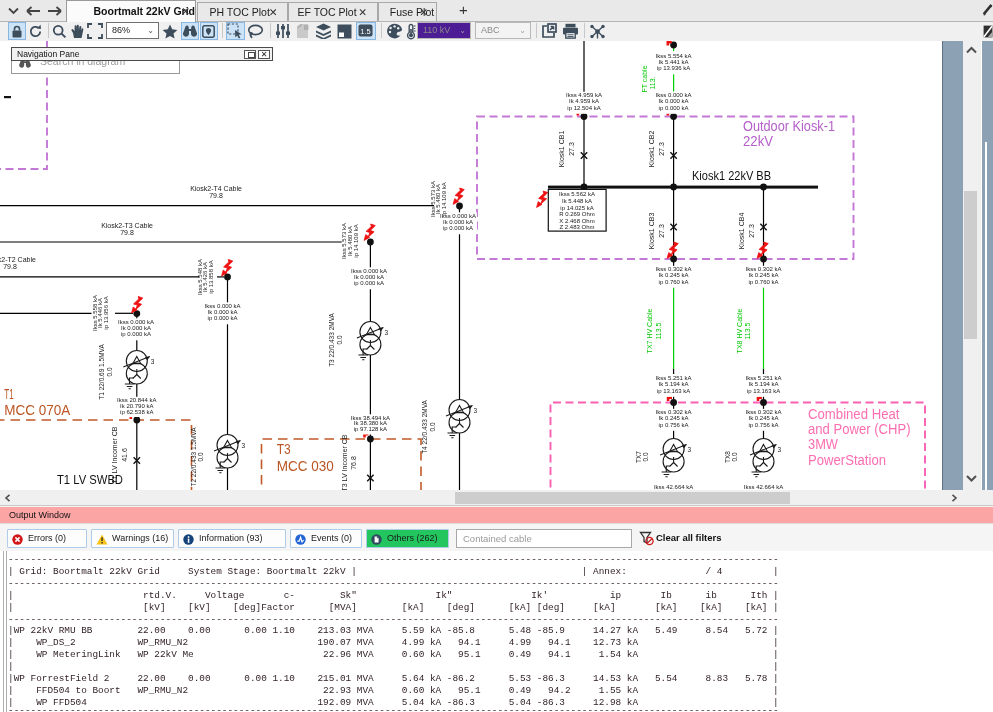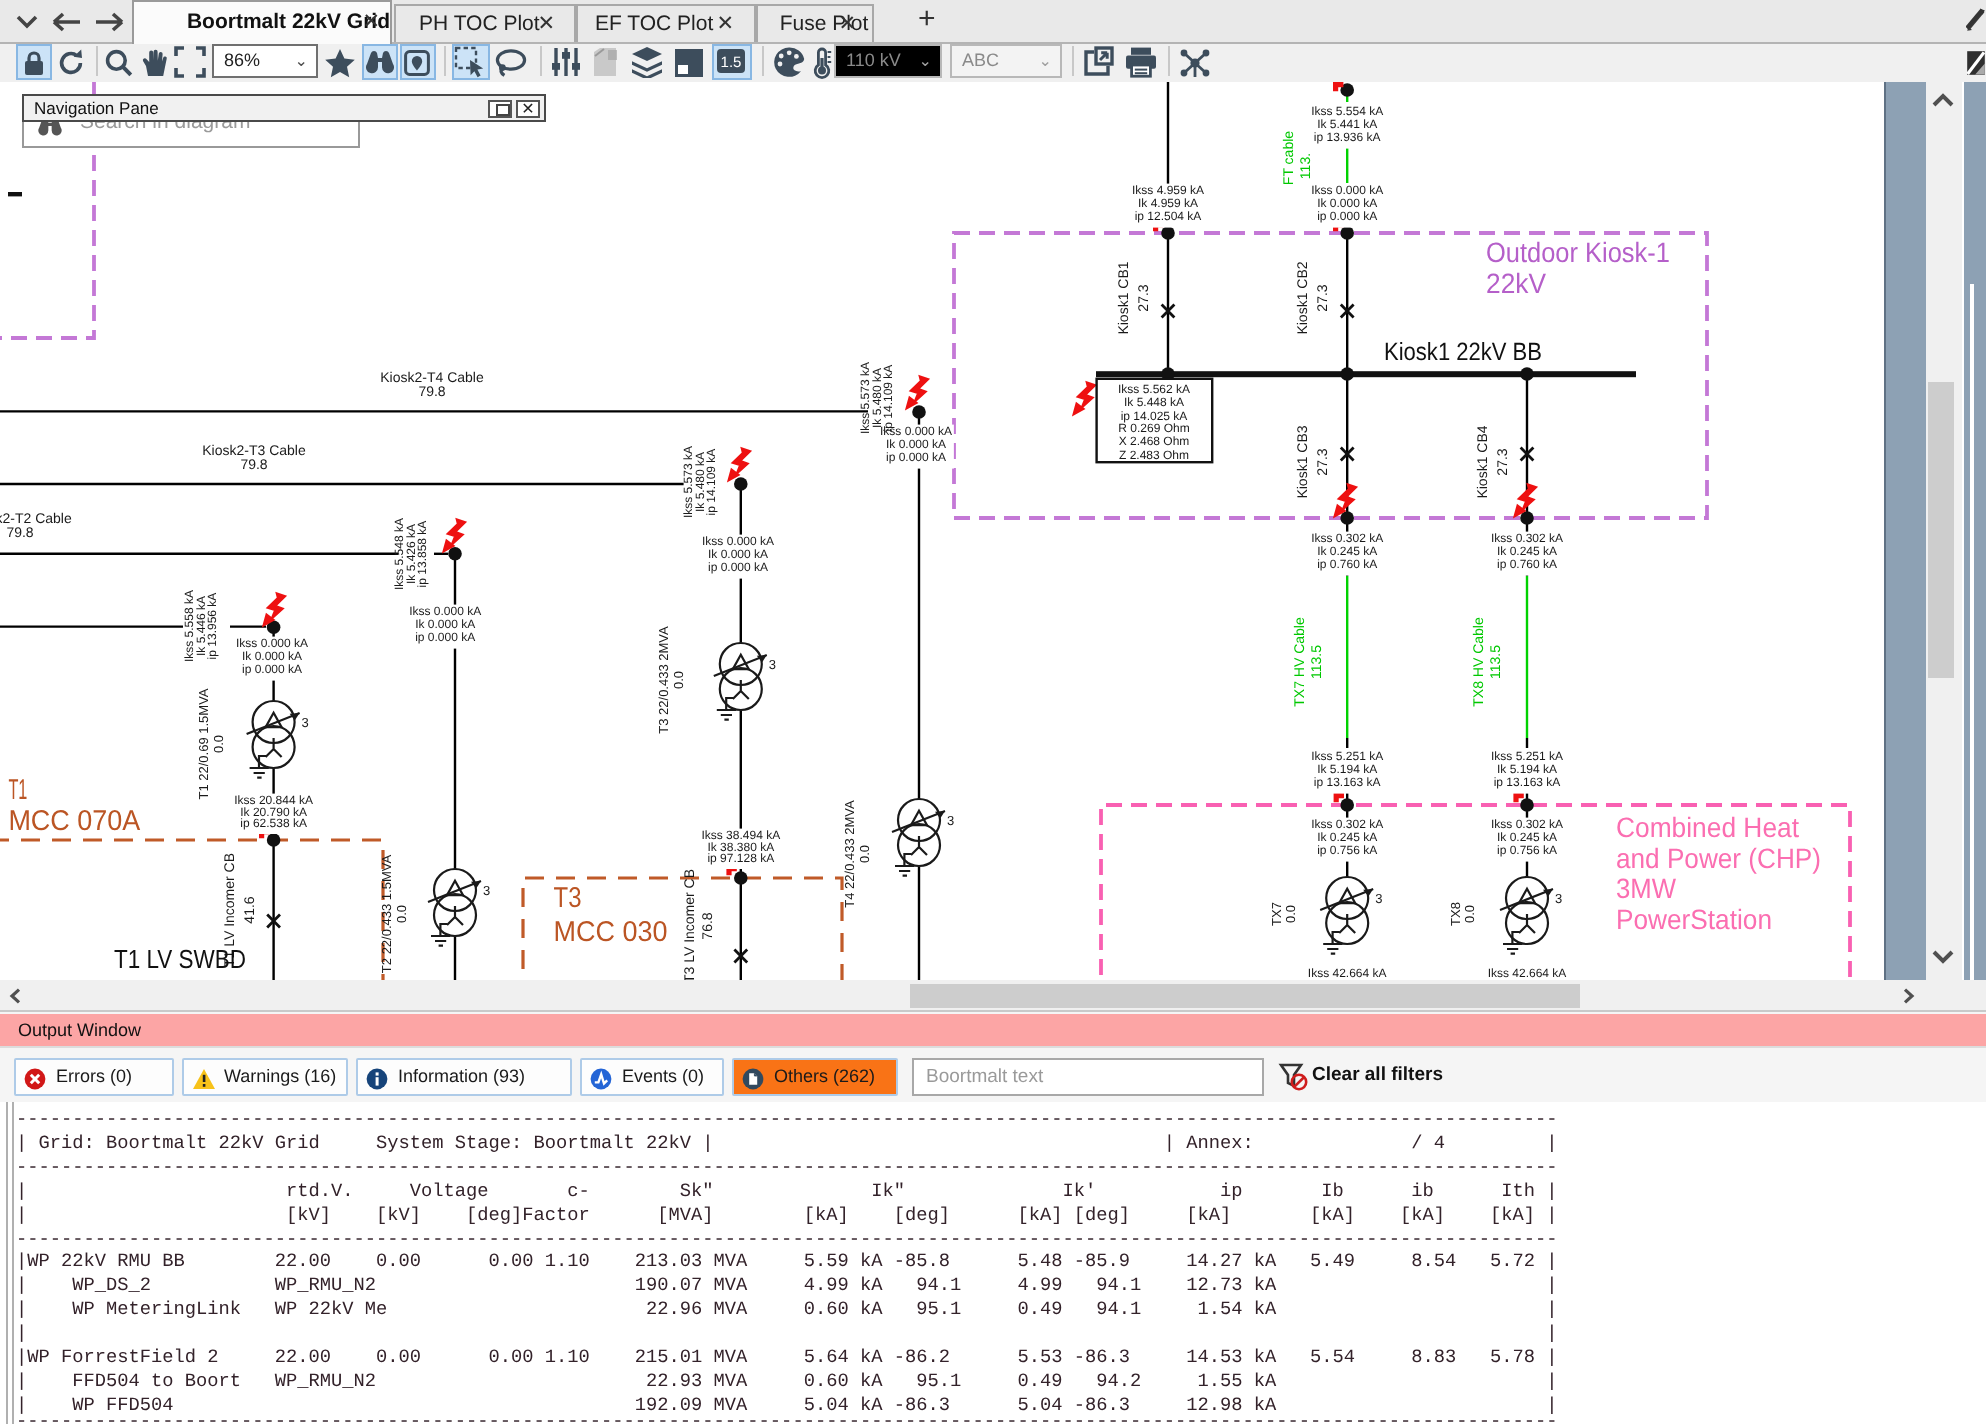--- a/index.html
+++ b/index.html
@@ -114,21 +114,21 @@
 <svg style="position:absolute;left:406px;top:22.5px" width="10" height="17" viewBox="0 0 10 17">
     <path d="M5 1.5 a1.8 1.8 0 0 1 1.8 1.8 V9.5 a3.4 3.4 0 1 1 -3.6 0 V3.3 A1.8 1.8 0 0 1 5 1.5 Z" fill="none" stroke="#3d4d5c" stroke-width="1.4"></path>
     <circle cx="5" cy="12.3" r="2" fill="#3d4d5c"></circle>
     <line x1="5" y1="12" x2="5" y2="6" stroke="#3d4d5c" stroke-width="1.6"></line>
     <g stroke="#3d4d5c" stroke-width="1">
       <line x1="7.8" y1="3" x2="9.6" y2="3"></line>
       <line x1="7.8" y1="5.5" x2="9.2" y2="5.5"></line>
       <line x1="7.8" y1="8" x2="9.6" y2="8"></line>
     </g>
   </svg>
-<div style="position:absolute;left:417px;top:22px;width:54px;height:17px;background:#000000;border:1px solid #b8b8b8;box-sizing:border-box;font-size:9px;color:#8a8a8a;line-height:15px;padding-left:5px">110 kV<span style="position:absolute;right:4px;top:0px;font-size:8px;color:#a0a0a0">⌄</span></div>
+<div style="position:absolute;left:417px;top:22px;width:54px;height:17px;background:#4c1d95;border:1px solid #b8b8b8;box-sizing:border-box;font-size:9px;color:#8a8a8a;line-height:15px;padding-left:5px">110 kV<span style="position:absolute;right:4px;top:0px;font-size:8px;color:#a0a0a0">⌄</span></div>
 <div style="position:absolute;left:475px;top:22px;width:56px;height:17px;background:#f3f3f3;border:1px solid #b8b8b8;box-sizing:border-box;font-size:9px;color:#8a8a8a;line-height:15px;padding-left:5px">ABC<span style="position:absolute;right:4px;top:0px;font-size:8px;color:#a0a0a0">⌄</span></div>
 <div style="position:absolute;left:536px;top:23px;width:1px;height:15px;background:#c8c8c8"></div>
 <svg style="position:absolute;left:541px;top:23.0px" width="16" height="16" viewBox="0 0 16 16">
     <path d="M6 3 H2 V14 H13 V10" fill="none" stroke="#3d4d5c" stroke-width="1.7"></path>
     <rect x="7" y="1" width="8" height="8" fill="none" stroke="#3d4d5c" stroke-width="1.7"></rect>
     <path d="M9 7 L12.6 3.4 M12.6 3.4 h-3 M12.6 3.4 v3" stroke="#3d4d5c" stroke-width="1.5"></path>
   </svg>
 <svg style="position:absolute;left:562px;top:23.0px" width="17" height="16" viewBox="0 0 17 16">
     <rect x="3.5" y="0.8" width="10" height="3.6" fill="#3d4d5c"></rect>
     <rect x="1" y="4.8" width="15" height="6.6" rx="1" fill="#3d4d5c"></rect>
@@ -508,26 +508,26 @@
     </svg><span style="margin-left:20px">Warnings (16)</span></div>
 <div style="position:absolute;left:178px;top:529px;width:108px;height:19px;background:#fdfdfd;border:1px solid #aecbe8;box-sizing:border-box;border-radius:1px;font-size:9px;color:#1a1a1a;line-height:17px"><svg style="position:absolute;left:4px;top:3.5px" width="11" height="11" viewBox="0 0 11 11">
       <circle cx="5.5" cy="5.5" r="5.2" fill="#16447a"></circle>
       <rect x="4.8" y="2.2" width="1.5" height="1.6" fill="#fff"></rect>
       <rect x="4.8" y="4.6" width="1.5" height="4.2" fill="#fff"></rect>
     </svg><span style="margin-left:20px">Information (93)</span></div>
 <div style="position:absolute;left:290px;top:529px;width:72px;height:19px;background:#fdfdfd;border:1px solid #aecbe8;box-sizing:border-box;border-radius:1px;font-size:9px;color:#1a1a1a;line-height:17px"><svg style="position:absolute;left:4px;top:3.5px" width="11" height="11" viewBox="0 0 11 11">
       <circle cx="5.5" cy="5.5" r="5.2" fill="#2465d6"></circle>
       <path d="M2.4 7.2 L4.2 7.2 L5.6 3.2 L7 7.8 L8.6 6.2" stroke="#fff" stroke-width="1.2" fill="none"></path>
     </svg><span style="margin-left:20px">Events (0)</span></div>
-<div style="position:absolute;left:366px;top:529px;width:83px;height:19px;background:#f97316;border:1px solid #aecbe8;box-sizing:border-box;border-radius:1px;font-size:9px;color:#1a1a1a;line-height:17px"><svg style="position:absolute;left:4px;top:3.5px" width="11" height="11" viewBox="0 0 11 11">
+<div style="position:absolute;left:366px;top:529px;width:83px;height:19px;background:#22c55e;border:1px solid #aecbe8;box-sizing:border-box;border-radius:1px;font-size:9px;color:#1a1a1a;line-height:17px"><svg style="position:absolute;left:4px;top:3.5px" width="11" height="11" viewBox="0 0 11 11">
       <circle cx="5.5" cy="5.5" r="5.2" fill="#31495e"></circle>
       <path d="M3.6 2.6 H6.2 L7.6 4 V8.4 H3.6 Z" fill="#fff"></path>
       <path d="M6.2 2.6 L6.2 4 L7.6 4" fill="#31495e" stroke="#31495e" stroke-width="0.4"></path>
     </svg><span style="margin-left:20px">Others (262)</span></div>
-<div style="position:absolute;left:456px;top:529px;width:176px;height:19px;background:#fff;border:1px solid #a8a8a8;box-sizing:border-box;font-size:9.5px;color:#9a9a9a;line-height:17px;padding-left:6px">Boortmalt text</div>
+<div style="position:absolute;left:456px;top:529px;width:176px;height:19px;background:#fff;border:1px solid #a8a8a8;box-sizing:border-box;font-size:9.5px;color:#9a9a9a;line-height:17px;padding-left:6px">Contained cable</div>
 <svg style="position:absolute;left:639px;top:531px" width="15" height="15" viewBox="0 0 15 15">
     <path d="M1.5 1.5 H11.5 L8 6.5 V12 L5 10.5 V6.5 Z" fill="none" stroke="#333" stroke-width="1.3"></path>
     <circle cx="10.5" cy="10" r="3.6" fill="none" stroke="#cf1d1d" stroke-width="1.3"></circle>
     <line x1="8" y1="12.6" x2="13.1" y2="7.5" stroke="#cf1d1d" stroke-width="1.3"></line>
   </svg>
 <div style="position:absolute;left:656px;top:532px;font-size:9.5px;color:#111;font-weight:bold">Clear all filters</div>
 <div style="position:absolute;left:0;top:551px;width:993px;height:161px;background:#fff;overflow:hidden">
   <div style="position:absolute;left:2.5px;top:0;width:1.5px;height:161px;background:#b0b0b0"></div>
   <div style="position:absolute;left:5.5px;top:0;width:1.5px;height:161px;background:#b0b0b0"></div>
   <pre style="position:absolute;left:8px;top:3px;margin:0;font-family:'Liberation Mono',monospace;font-size:9.4px;line-height:11.9px;color:#33222a;letter-spacing:0">-----------------------------------------------------------------------------------------------------------------------------------------

